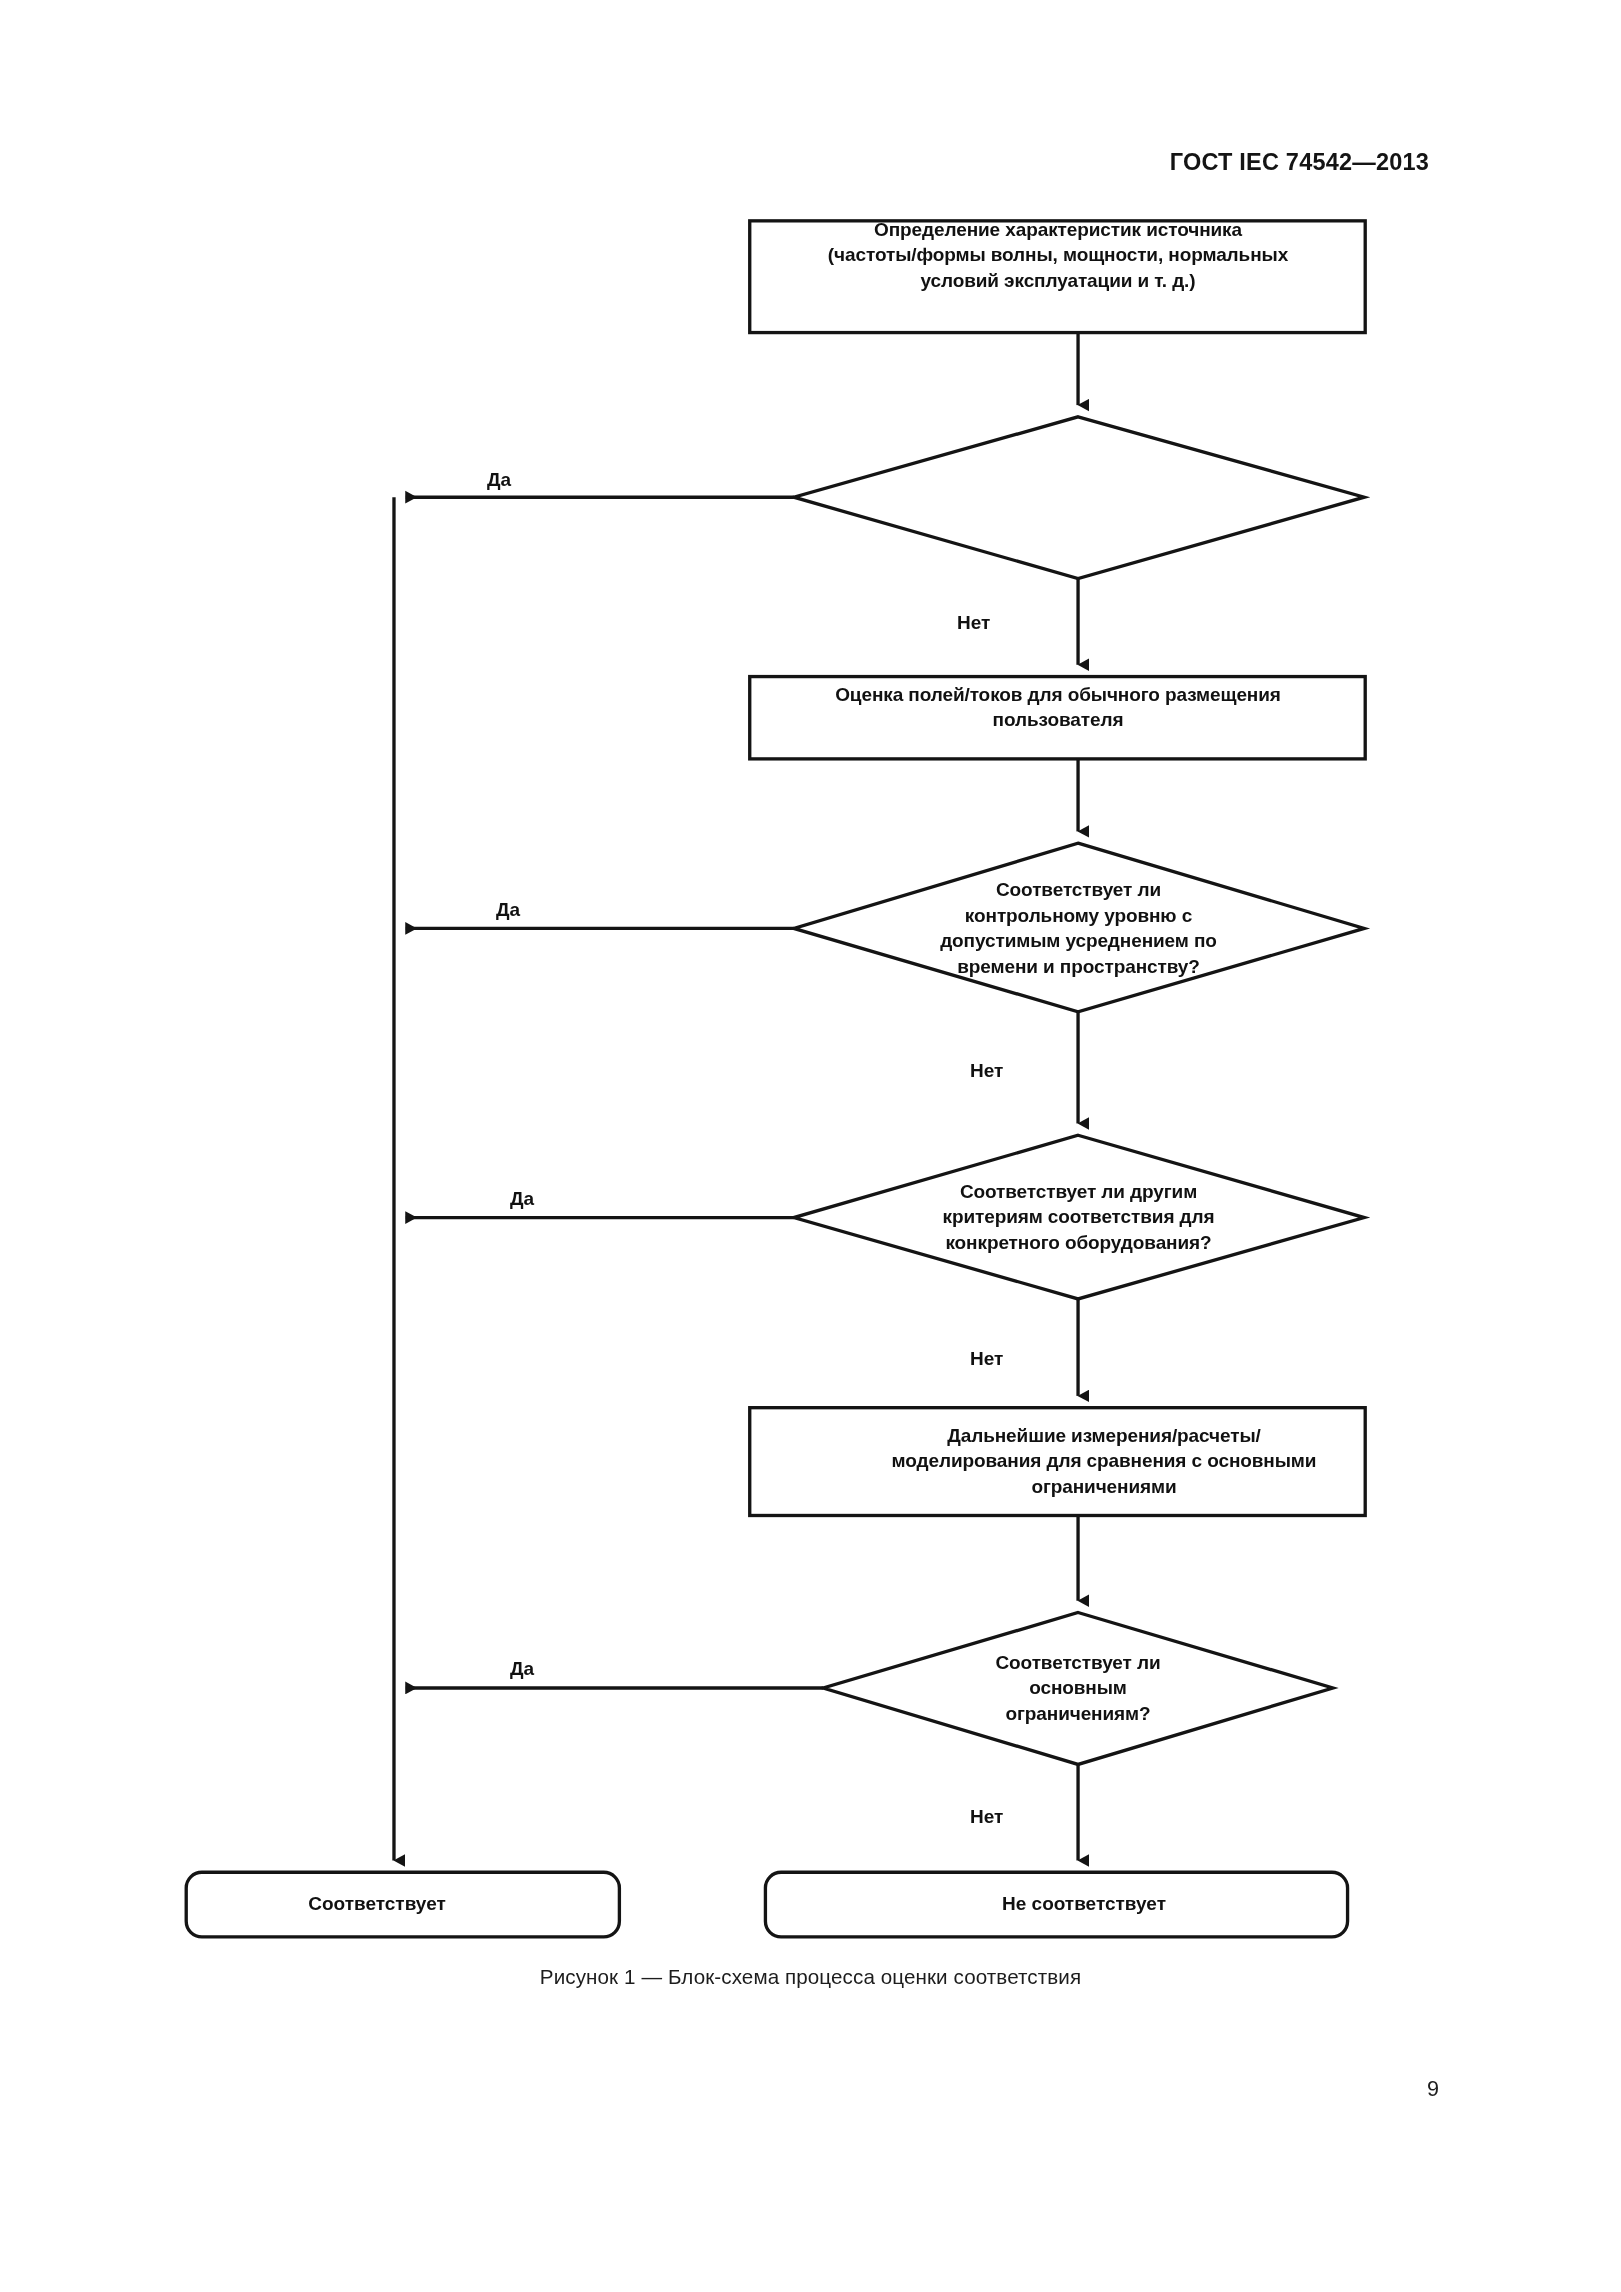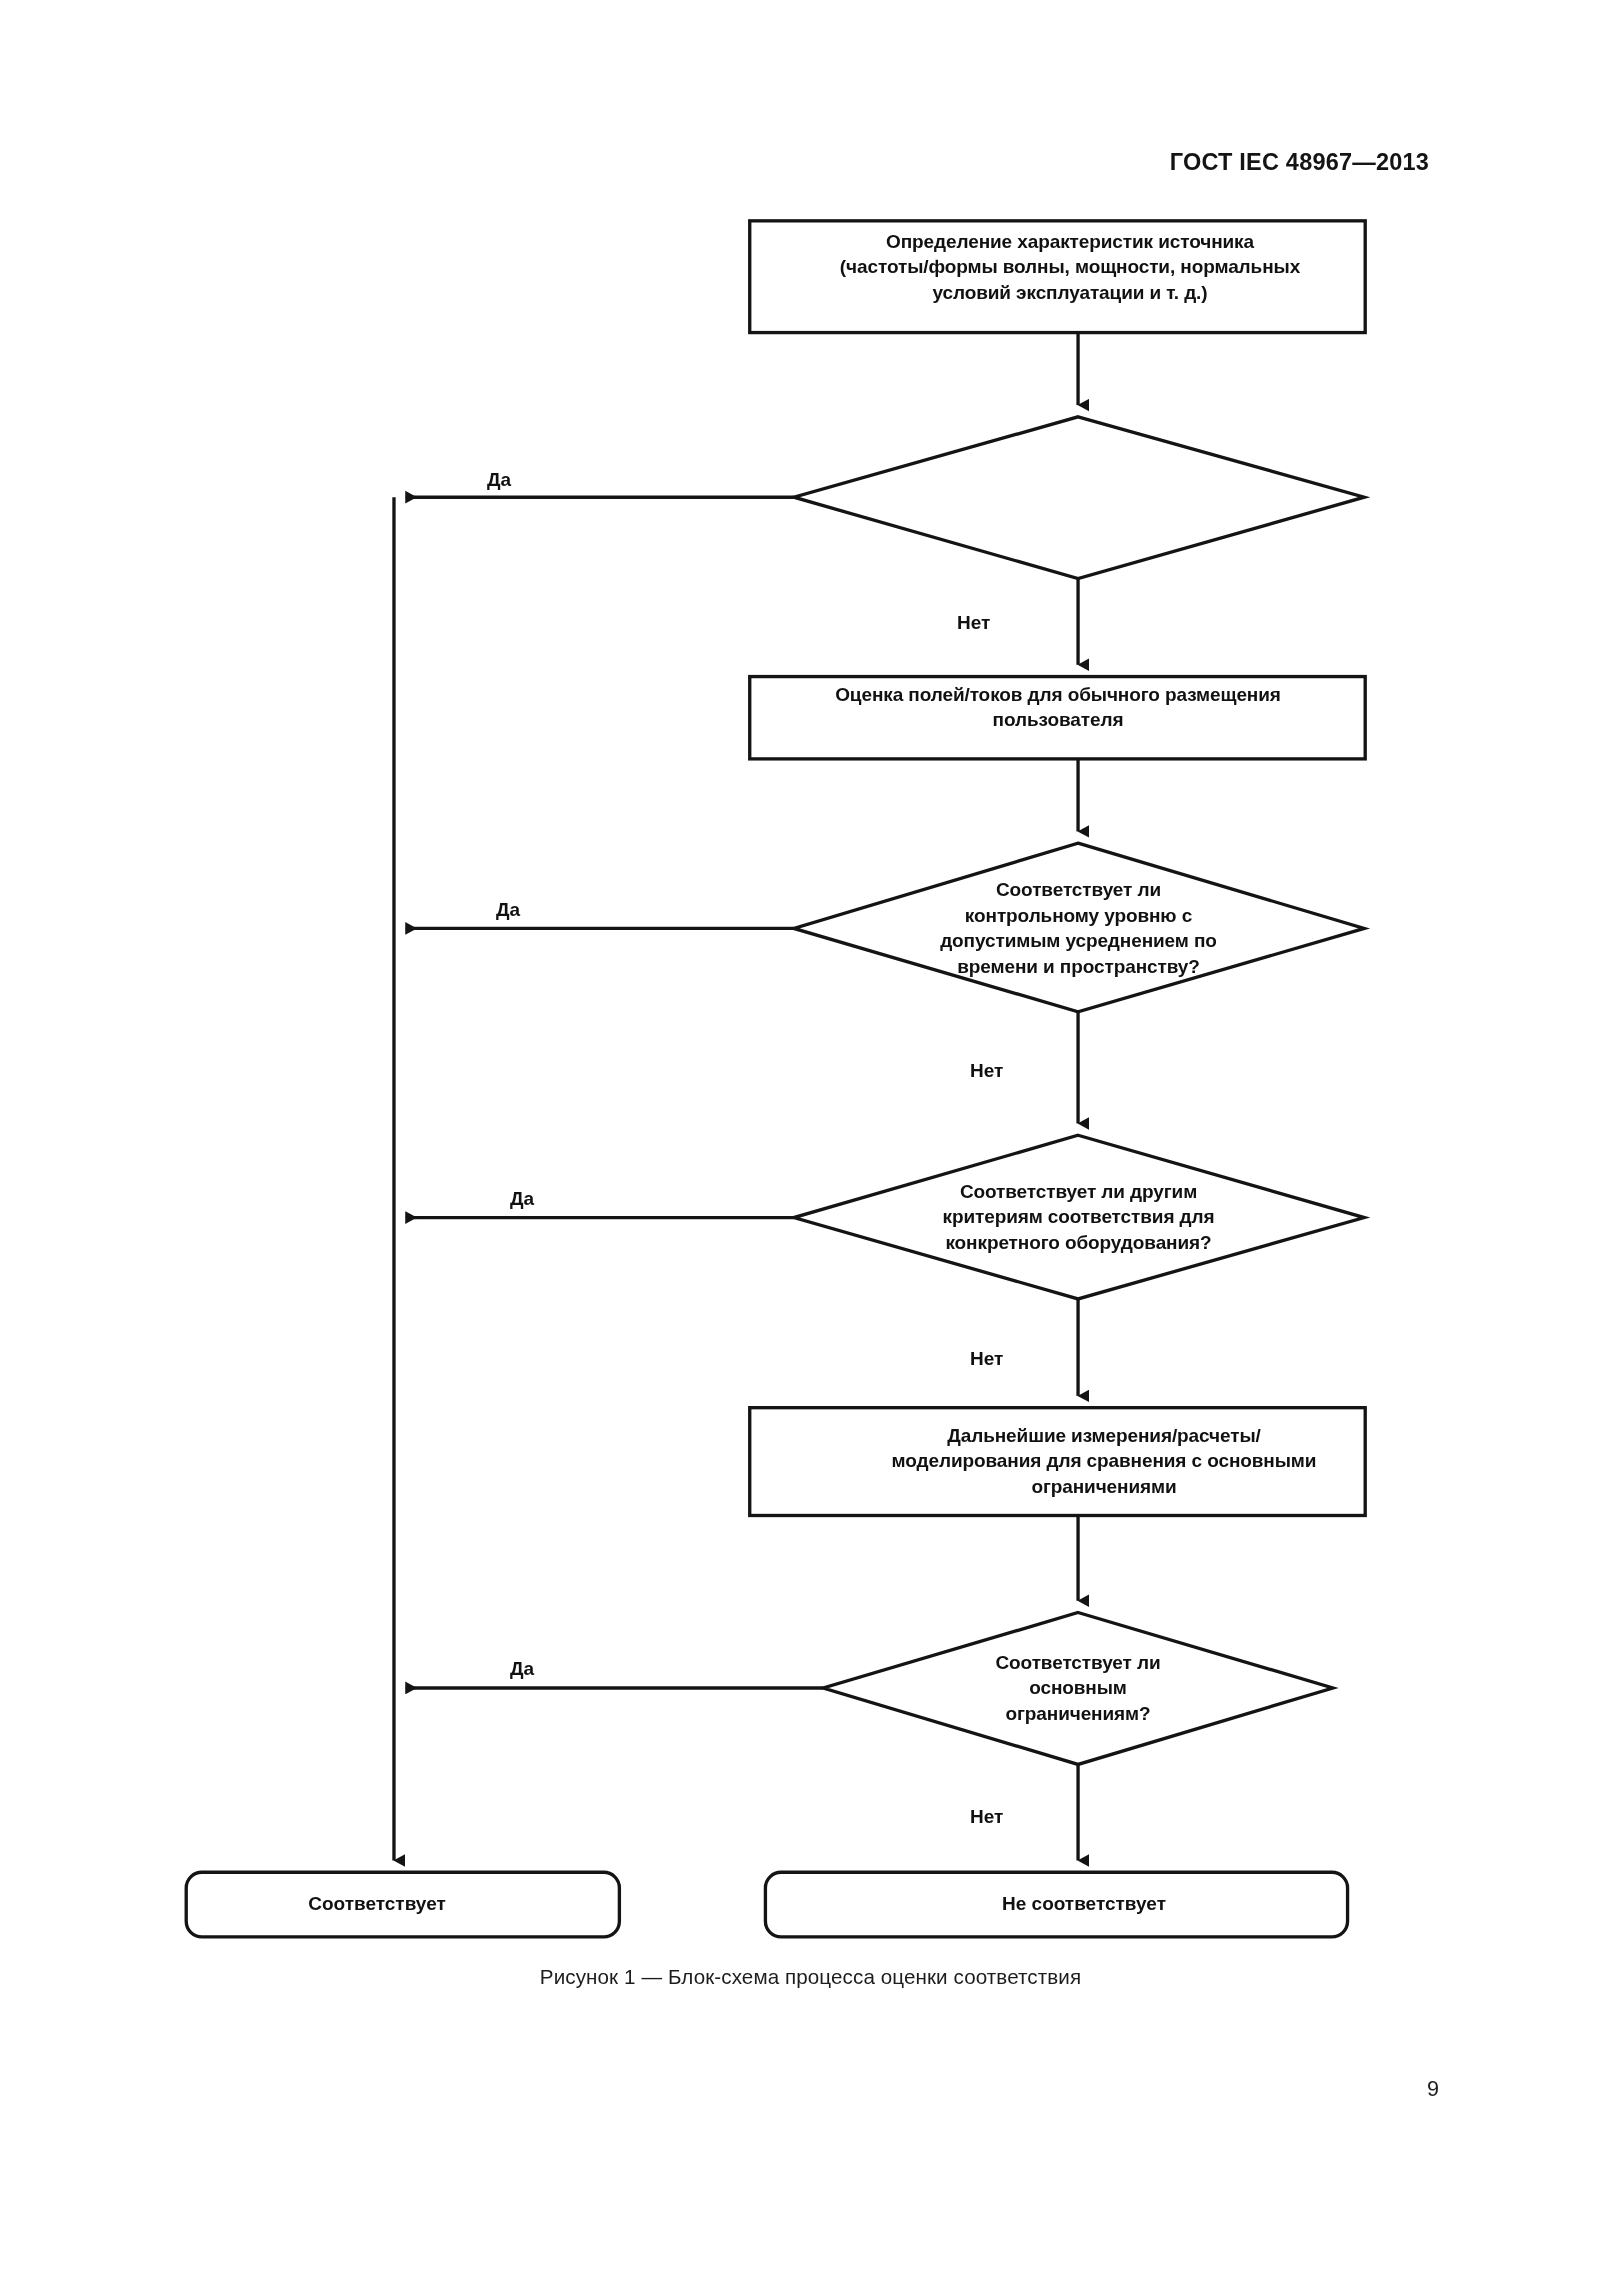--- a/index.html
+++ b/index.html
@@ -52,21 +52,21 @@
   .folio{
     position:absolute;top:2076px;right:182px;
     font-size:21.6px;color:#1d1d1d;
   }
 </style>
 </head>
 <body>
 
 <div class="page">
 
-  <div class="doc-header">ГОСТ IEC 48967—2013</div>
+  <div class="doc-header">ГОСТ IEC 74542—2013</div>
 
   <svg class="flow-svg" viewBox="0 0 1654 2339">
     <defs>
       <marker id="arrowdown" markerWidth="14" markerHeight="14" refX="6.5" refY="11.5" orient="auto" markerUnits="userSpaceOnUse">
         <path d="M0,0 L13,0 L6.5,12 Z" fill="#141414"></path>
       </marker>
       <marker id="arrowleft" markerWidth="14" markerHeight="14" refX="11.5" refY="6.5" orient="auto" markerUnits="userSpaceOnUse">
         <path d="M12,0 L12,13 L0,6.5 Z" fill="#141414"></path>
       </marker>
     </defs>
@@ -109,21 +109,21 @@
 
       <line x1="810" y1="507" x2="414" y2="507" marker-end="url(#arrowleft)"></line>
       <line x1="810" y1="947" x2="414" y2="947" marker-end="url(#arrowleft)"></line>
       <line x1="810" y1="1242" x2="414" y2="1242" marker-end="url(#arrowleft)"></line>
       <line x1="840" y1="1722" x2="414" y2="1722" marker-end="url(#arrowleft)"></line>
 
       <line x1="402" y1="507" x2="402" y2="1898" marker-end="url(#arrowdown)"></line>
     </g>
   </svg>
 
-  <div class="node-text" style="left:750px;top:221px;width:616px;height:92px;padding-left:12px;">
+  <div class="node-text" style="left:750px;top:209px;width:616px;height:92px;">
     <span>Определение характеристик источника</span>
     <span>(частоты/формы волны, мощности, нормальных</span>
     <span>условий эксплуатации и т. д.)</span>
   </div>
 
 
   <div class="node-text" style="left:750px;top:676px;width:616px;height:62px;">
     <span>Оценка полей/токов для обычного размещения</span>
     <span>пользователя</span>
   </div>

